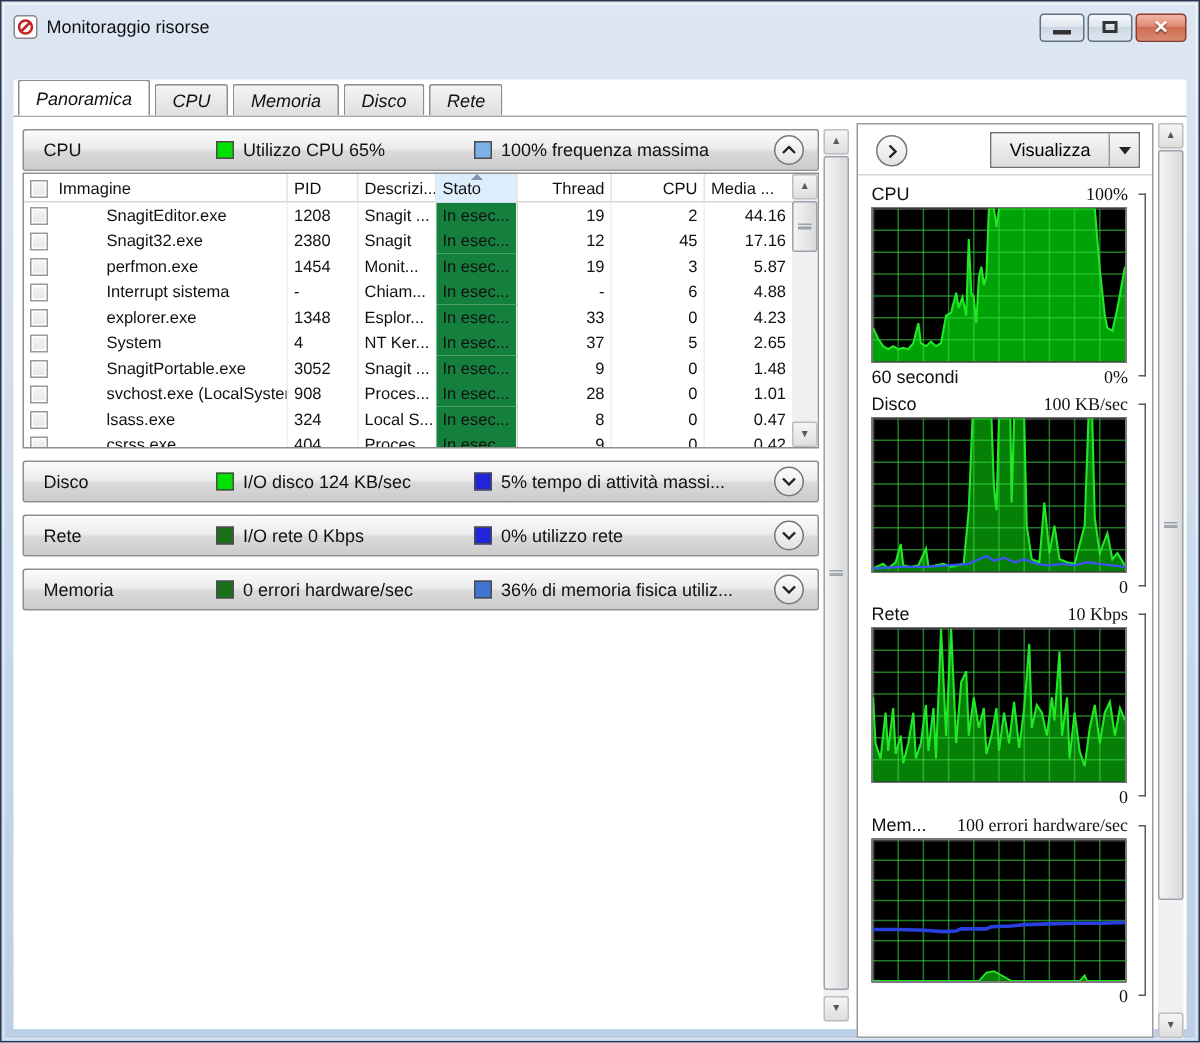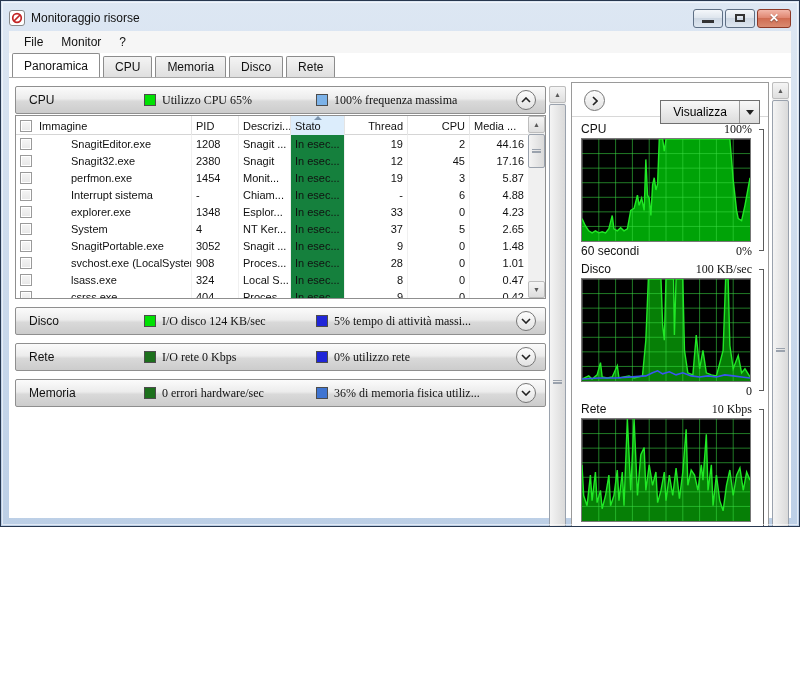--- a/index.html
+++ b/index.html
@@ -1,49 +1,49 @@
 <!DOCTYPE html>
 <html><head>
 <meta charset="utf-8">
 <style>
   * { margin:0; padding:0; box-sizing:border-box; }
   html,body { width:800px; height:695px; font-family:"Liberation Sans", sans-serif; }
   #window {
-    position:relative; width:800px; height:527px;
+    position:relative; width:800px; height:695px;
     background:linear-gradient(#dde7f3,#bccfe6);
     border:1px solid #27374f; overflow:hidden;
   }
   #window::after{content:"";position:absolute;inset:1px;border:1px solid rgba(255,255,255,.55);pointer-events:none;}
   
   .titlebar { position:absolute; top:4px; left:8px; right:8px; height:26px; display:flex; align-items:center; }
   .app-icon { width:16px; height:16px; margin-right:6px; background:#fff; border:1px solid #888; border-radius:3px; position:relative; }
   .app-icon svg { position:absolute; inset:1px; }
   .title-text { font-size:12px; color:#111; }
   .win-btns { margin-left:auto; display:flex; gap:2px; }
   .win-btn { width:30px; height:19px; border:1px solid #5e6f84; border-radius:3px;
     background:linear-gradient(#f4f7fa,#dfe6ee 45%,#ccd6e2 46%,#dee7f0); display:flex; align-items:center; justify-content:center; }
   .win-btn.close { width:34px; background:linear-gradient(#f2b6a8,#e08873 45%,#cf6a50 46%,#d98a70); border-color:#8e3a28; }
   .glyph-min { width:12px; height:3px; background:#333; margin-top:7px; }
   .glyph-max { width:10px; height:8px; border:2px solid #333; }
   .glyph-x { color:#fff; font-size:12px; font-weight:bold; text-shadow:0 1px 1px rgba(0,0,0,.4); }
   
   .menubar { position:absolute; top:30px; left:8px; right:8px; height:22px; background:#f6f6f6; display:flex; align-items:center; padding-left:6px; }
   .menu-item { font-size:12px; color:#111; padding:2px 9px; }
   
-  .tabstrip { position:absolute; top:52px; left:8px; right:8px; height:24px; background:#fff; display:flex; align-items:flex-end; padding-left:3px; }
+  .tabstrip { position:absolute; top:52px; left:8px; right:8px; height:24px; background:#fff; display:flex; align-items:flex-end; padding-left:3px;font-style:italic; }
   .tab { font-size:12px; color:#111; padding:3px 11px 4px; border:1px solid #8c8c8c; border-bottom:none;
     background:linear-gradient(#f4f4f4,#dfdfdf); margin-right:3px; height:21px; border-radius:2px 2px 0 0; }
   .tab.active { background:#fff; height:24px; padding-top:5px; position:relative; z-index:3; }
   
   .page { position:absolute; top:76px; left:8px; right:8px; bottom:8px; background:#fff; border-top:1px solid #a8a8a8; }
   
   .bar { position:absolute; left:6px; width:531px; height:28px; border:1px solid #8f8f8f; border-radius:2px;
     background:linear-gradient(#fbfbfb,#ececec 45%,#d9d9d9 55%,#cccccc); display:flex; align-items:center; font-size:12px; color:#111; }
   .bar-title { width:128px; padding-left:13px; }
-  .legend { display:flex; align-items:center;font-family:Liberation Serif, serif; }
+  .legend { display:flex; align-items:center; }
   .legend .sq { width:12px; height:12px; border:1px solid #4c4c4c; margin-right:6px; }
   .legend.first { width:172px; }
   .legend.second { flex:1; }
   .chev-btn { width:20px; height:20px; border:1px solid #767676; border-radius:50%;
     background:linear-gradient(#fdfdfd,#e2e2e2); margin-right:9px; display:flex; align-items:center; justify-content:center; }
   
   .ptable { position:absolute; left:6px; top:37px; width:531px; height:184px; border:1px solid #8f8f8f; background:#fff; }
   .prow, .phead { display:grid; grid-template-columns:176px 47px 52px 54px 63px 62px 59px; font-size:11px; color:#111; }
   .phead { height:19px; border-bottom:1px solid #d5d5d5; align-items:center; }
   .phead .hc { padding:0 4px; height:19px; display:flex; align-items:center; border-right:1px solid #e4e4e4; overflow:hidden; white-space:nowrap; }
@@ -66,21 +66,21 @@
   .grip { width:9px; border-top:1px solid #9aa2ad; border-bottom:1px solid #9aa2ad; height:4px; }
   .grip::after{content:"";display:block;margin-top:1px;border-top:1px solid #9aa2ad;}
   #table-sb { top:0; right:0; height:182px; width:17px; }
   #left-sb  { top:8px; left:540px; height:595px; }
   #right-sb { top:4px; right:2px; height:610px; }
   
   .rpanel { position:absolute; left:562px; top:4px; width:198px; height:610px; border:1px solid #9a9a9a; background:#fff; }
   .rp-top { position:absolute; top:0; left:0; right:0; height:34px; border-bottom:1px solid #d8d8d8; }
   .circ-btn { position:absolute; left:12px; top:7px; width:21px; height:21px; border:1px solid #767676; border-radius:50%;
     background:linear-gradient(#fdfdfd,#e2e2e2); display:flex; align-items:center; justify-content:center; }
-  .view-btn { position:absolute; right:8px; top:17px; height:24px; display:flex; border:1px solid #707070; border-radius:0; overflow:hidden;margin-left:28px; }
+  .view-btn { position:absolute; right:8px; top:5px; height:24px; display:flex; border:1px solid #707070; border-radius:0; overflow:hidden;margin-left:28px; }
   .view-main { padding:0 12px; font-size:12px; display:flex; align-items:center; background:linear-gradient(#f8f8f8,#dcdcdc); }
   .view-arrow { width:20px; border-left:1px solid #9a9a9a; background:linear-gradient(#f8f8f8,#dcdcdc); display:flex; align-items:center; justify-content:center; }
   .tri-down { width:0; height:0; border-left:4px solid transparent; border-right:4px solid transparent; border-top:5px solid #222; }
   .graph-block { position:absolute; left:9px; width:183px; }
   .g-row { height:18px; display:flex; align-items:center; justify-content:space-between; font-size:12px; color:#111; }
   .g-row .rl { padding-right:12px;font-family:Liberation Serif, serif; }
   .g-canvas { width:170px; height:104px; background:#000; border:1px solid #777; box-shadow:inset 1px 1px 0 rgba(255,255,255,.25); }
   .g-canvas.short { height:96px; }
   .bracket { position:absolute; right:0; top:9px; bottom:9px; width:5px;
     border:1px solid #5a5a5a; border-left:none; }
@@ -105,25 +105,20 @@
         </div>
       <div class="win-btn">
           <div class="glyph-max"></div>
         </div>
       <div class="win-btn close">
           <div class="glyph-x">✕</div>
         </div>
     </div>
   </div>
 
-  <div class="menubar">
-      <div class="menu-item">File</div>
-      <div class="menu-item">Monitor</div>
-      <div class="menu-item">?</div>
-    </div>
 
   <div class="tabstrip">
       <div class="tab active">Panoramica</div>
       <div class="tab">CPU</div>
       <div class="tab">Memoria</div>
       <div class="tab">Disco</div>
       <div class="tab">Rete</div>
     </div>
 
   <div class="page">

